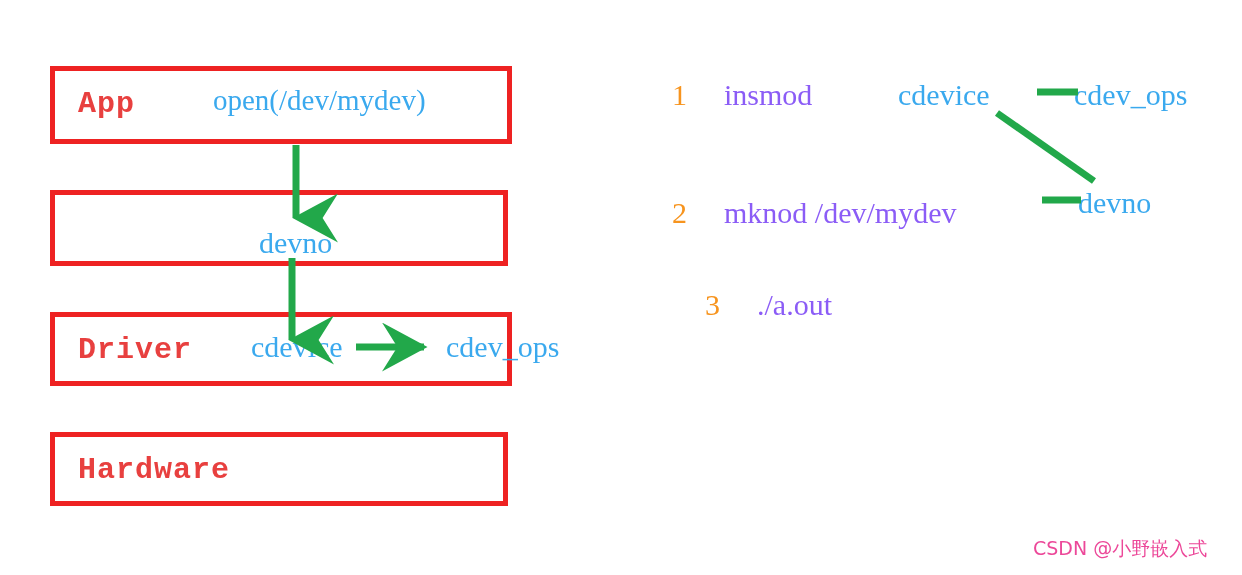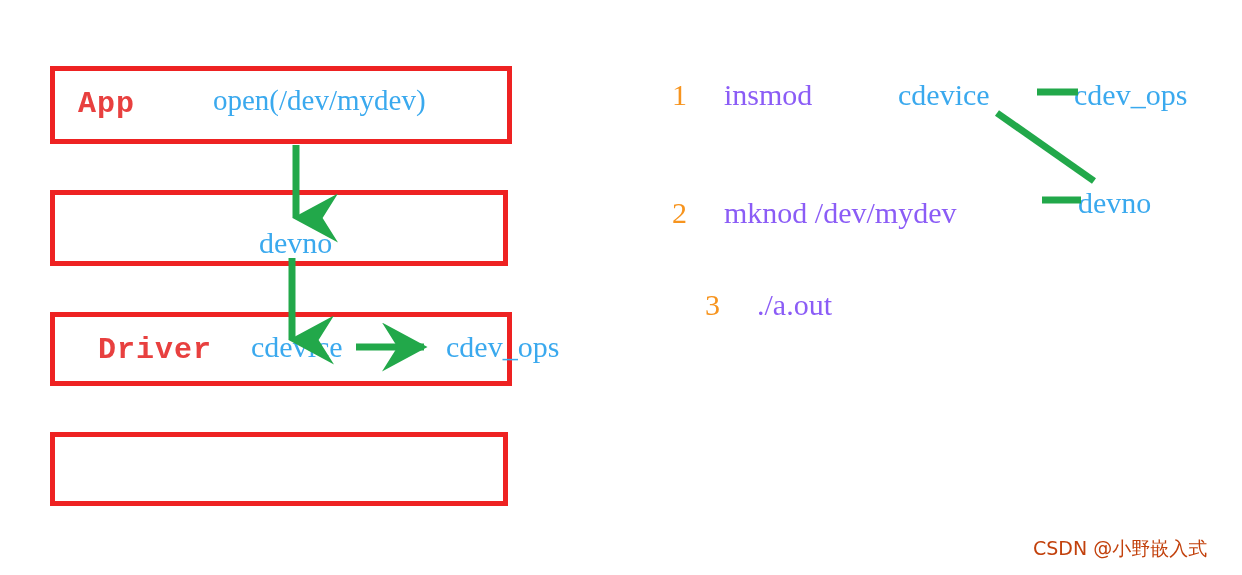--- a/index.html
+++ b/index.html
@@ -28,21 +28,21 @@
     position:absolute;
     color:#e8403f;
     font-family:"Liberation Mono","DejaVu Sans Mono",monospace;
     font-size:30px;
     font-weight:700;
     letter-spacing:1px;
     white-space:nowrap;
   }
   #label-app      {left:78px;  top:87px;}
   #label-kernel   {left:78px;  top:213px;}
-  #label-driver   {left:78px;  top:333px;margin-left:20px;}
+  #label-driver   {left:78px;  top:333px;}
   #label-hardware {left:78px;  top:453px;}
 
   .blue-note{
     position:absolute;
     color:#3aa9ee;
     font-family:"Liberation Serif","DejaVu Serif",serif;
     font-size:30px;
     white-space:nowrap;
     margin-left:23px;
   }
@@ -78,41 +78,42 @@
     white-space:nowrap;
   }
   #tok-cdevice {left:898px;  top:78px;}
   #tok-cdevops {left:1074px; top:78px;}
   #tok-devno   {left:1078px; top:186px;}
 
   
   #watermark{
     position:absolute;
     left:1033px; top:536px;
-    color:#c2410c;
+    color:#ec4899;
     font-family:"DejaVu Sans","Liberation Sans",sans-serif;
     font-size:19px;
     white-space:nowrap;
     user-select:none;
   }
 
   svg.overlay{position:absolute;left:0;top:0;width:1242px;height:575px;pointer-events:none;}
 </style>
 </head>
 <body>
 
 <div class="canvas">
 
   <div class="layer-box" id="box-app"></div>
   <div class="layer-box" id="box-kernel"></div>
   <div class="layer-box" id="box-driver"></div>
   <div class="layer-box" id="box-hardware"></div>
 
   <div class="layer-label" id="label-app">App</div>
   <div class="layer-label" id="label-driver">Driver</div>
+  <div class="layer-label" id="label-hardware">Hardware</div>
 
   <div class="blue-note" id="note-open">open(/dev/mydev)</div>
   <div class="blue-note" id="note-devno">devno</div>
   <div class="blue-note" id="note-cdevice">cdevice</div>
   <div class="blue-note" id="note-cdevops">cdev_ops</div>
 
   <div class="cmd-row" id="row-1">
     <span class="cmd-num">1</span><span class="cmd-text">insmod</span>
   </div>
   <div class="cmd-row" id="row-2">

